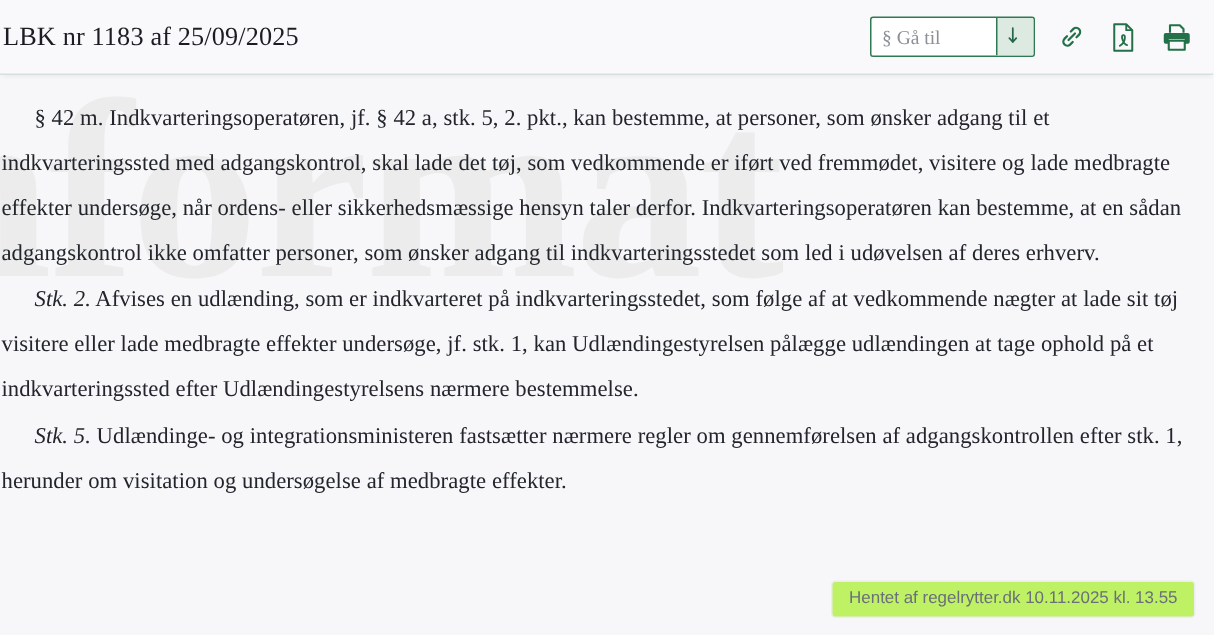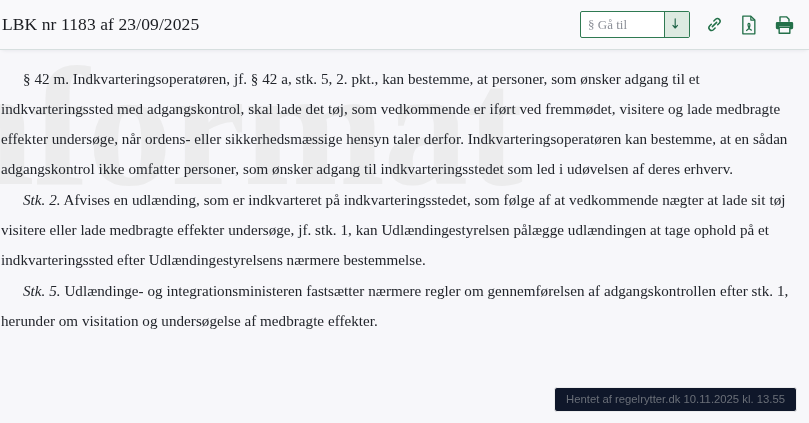--- a/index.html
+++ b/index.html
@@ -140,40 +140,40 @@
     font-style: italic;
     text-align: right;
   }
 
   
   .fetched-badge {
     position: absolute;
     right: 12px;
     bottom: 11px;
     z-index: 4;
-    background: #0f172a;
+    background: #bef264;
     border: 1px solid #ececed;
     border-radius: 3px;
     padding: 5px 11px 6px 11px;
     font-family: "Liberation Sans", "DejaVu Sans", sans-serif;
     font-size: 11.3px;
     color: #6a6f78;
     white-space: nowrap;
   }
 </style>
 </head>
 <body>
 
 <div class="page">
 
   <div class="watermark">nformat</div>
 
   <div class="header">
 
-    <div class="doc-title">LBK nr 1183 af 23/09/2025</div>
+    <div class="doc-title">LBK nr 1183 af 25/09/2025</div>
 
     <div class="header-tools">
 
       <div class="goto-wrap">
         <input class="goto-input" type="text" placeholder="§ Gå til" style="">
         <button class="goto-btn">
           <svg width="11" height="14" viewBox="0 0 11 14" aria-hidden="true">
             <path d="M3.2 0.8 V10.0 M3.2 10.0 L0.9 7.4 M3.2 10.0 L5.5 7.4" stroke="#23664a" stroke-width="1.15" fill="none" stroke-linecap="round" stroke-linejoin="round"></path>
           </svg>
         </button>

